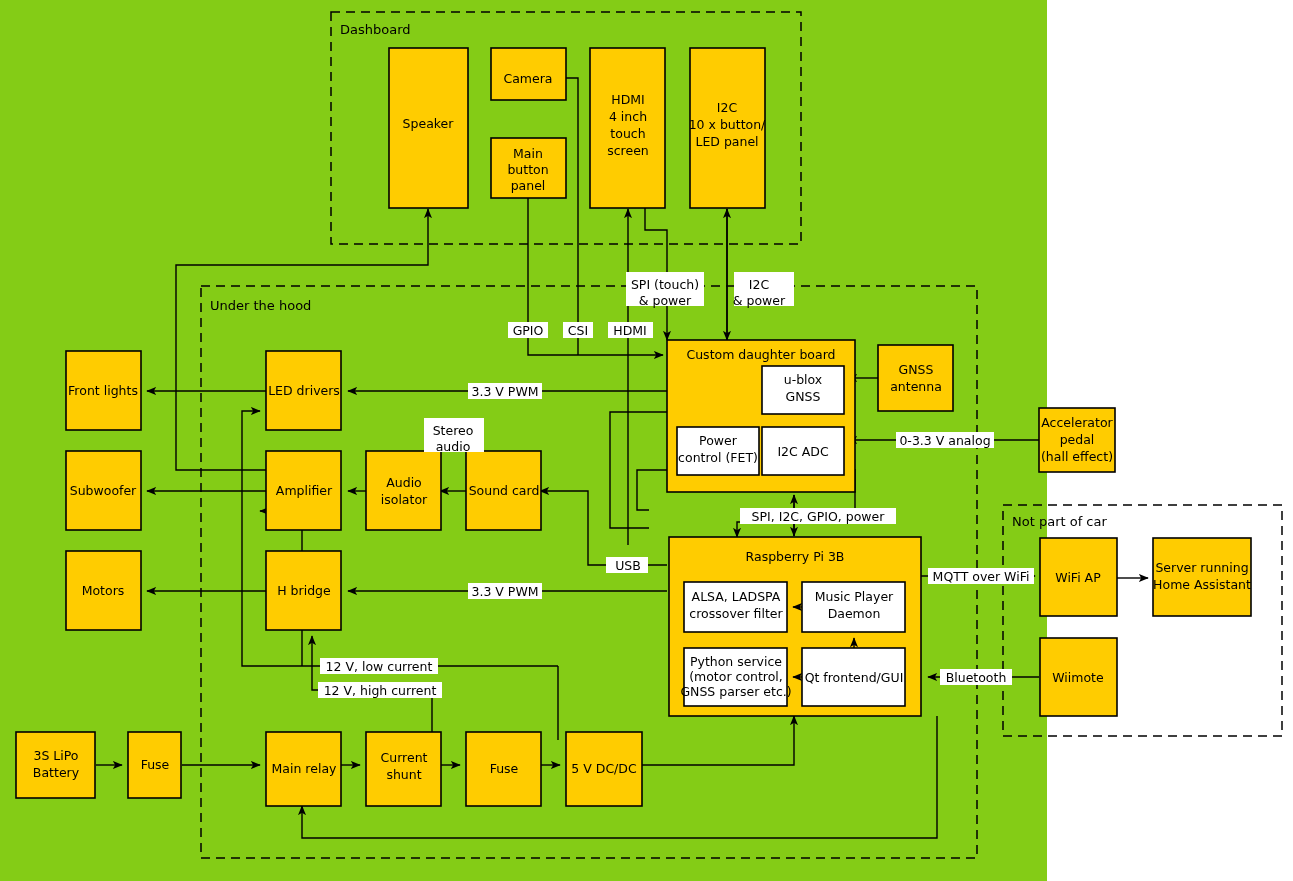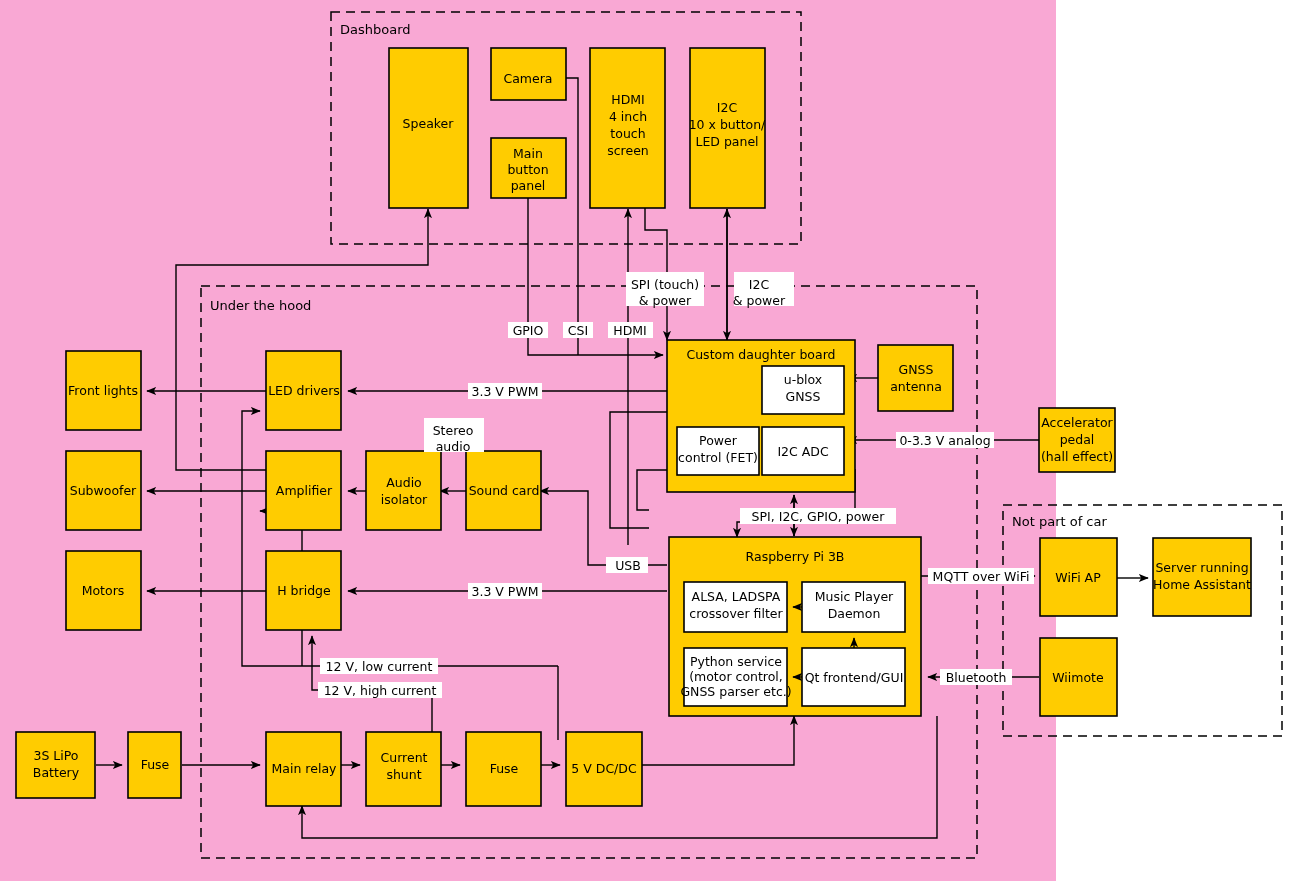--- a/index.html
+++ b/index.html
@@ -1,17 +1,17 @@
 <!DOCTYPE html>
 <html><head>
 <meta charset="utf-8">
 <style>
   html,body{margin:0;padding:0;background:#ffffff;}
-  #stage{position:relative;width:1047px;height:881px;background:#f9a8d4;
-         font-family:"DejaVu Sans","Liberation Sans",sans-serif;padding-left:9px;}
+  #stage{position:relative;width:1047px;height:881px;background:#84cc16;
+         font-family:"DejaVu Sans","Liberation Sans",sans-serif;}
   svg{position:absolute;left:0;top:0;width:1293px;height:881px;}
   .box-fill{fill:#FFCC00;stroke:#000000;stroke-width:1.6;}
   .inner-fill{fill:#FFFFFF;stroke:#000000;stroke-width:1.6;}
   .group-box{fill:none;stroke:#000000;stroke-width:1.5;stroke-dasharray:9 6;}
   .wire{fill:none;stroke:#000000;stroke-width:1.4;}
   text{font-family:"DejaVu Sans","Liberation Sans",sans-serif;fill:#000000;}
   .lbl-box{font-size:12.5px;text-anchor:middle;}
   .lbl-group{font-size:13px;}
   .lbl-wire{font-size:12.5px;text-anchor:middle;}
   .wlabel-bg{fill:#ffffff;}

